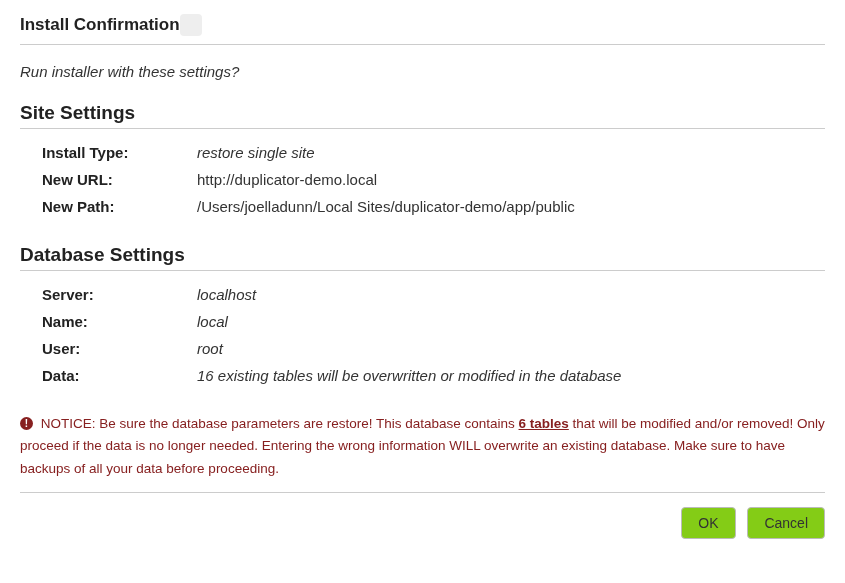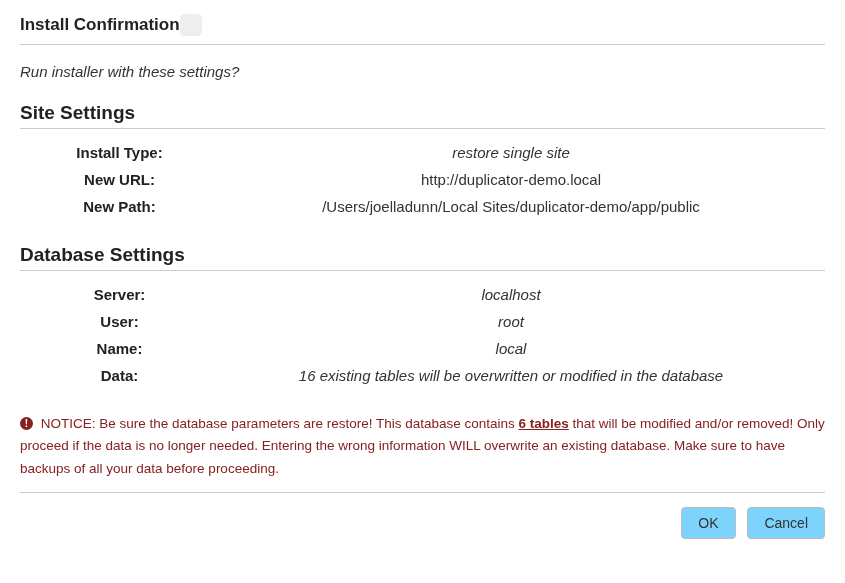--- a/index.html
+++ b/index.html
@@ -50,21 +50,20 @@
     table.settings {
       border-collapse: collapse;
       margin-left: 22px;
       margin-bottom: 24px;
       width: calc(100% - 22px);
     }
     table.settings td {
       padding: 5px 0;
       font-size: 15px;
       vertical-align: top;
-      text-align: center;
     }
     table.settings td.label {
       font-weight: bold;
       color: #222;
       width: 155px;
     }
     table.settings td.value {
       color: #333;
       font-style: italic;
     }
@@ -106,21 +105,21 @@
       border-top: 1px solid #ccc;
       margin-bottom: 14px;
     }
     .button-row {
       text-align: right;
     }
     .btn {
       display: inline-block;
       padding: 7px 16px;
       font-size: 14px;
-      background: #7dd3fc;
+      background: #84cc16;
       border: 1px solid #bbb;
       border-radius: 4px;
       cursor: pointer;
       color: #333;
       font-family: inherit;
       margin-left: 8px;
     }
   </style>
 </head>
 <body>
@@ -153,26 +152,26 @@
 
 <h2 class="section">Database Settings</h2>
 <hr class="section-rule">
 <table class="settings">
   <tbody>
       <tr>
     <td class="label">Server:</td>
     <td class="value">localhost</td>
   </tr>
   <tr>
+    <td class="label">Name:</td>
+    <td class="value">local</td>
+  </tr>
+  <tr>
     <td class="label">User:</td>
     <td class="value">root</td>
-  </tr>
-  <tr>
-    <td class="label">Name:</td>
-    <td class="value">local</td>
   </tr>
   <tr>
     <td class="label">Data:</td>
     <td class="value warn-value">16 existing tables will be overwritten or modified in the database</td>
   </tr>
 </tbody>
   </table>
 
 <div class="notice-block">
   <span class="nicon">!</span>

